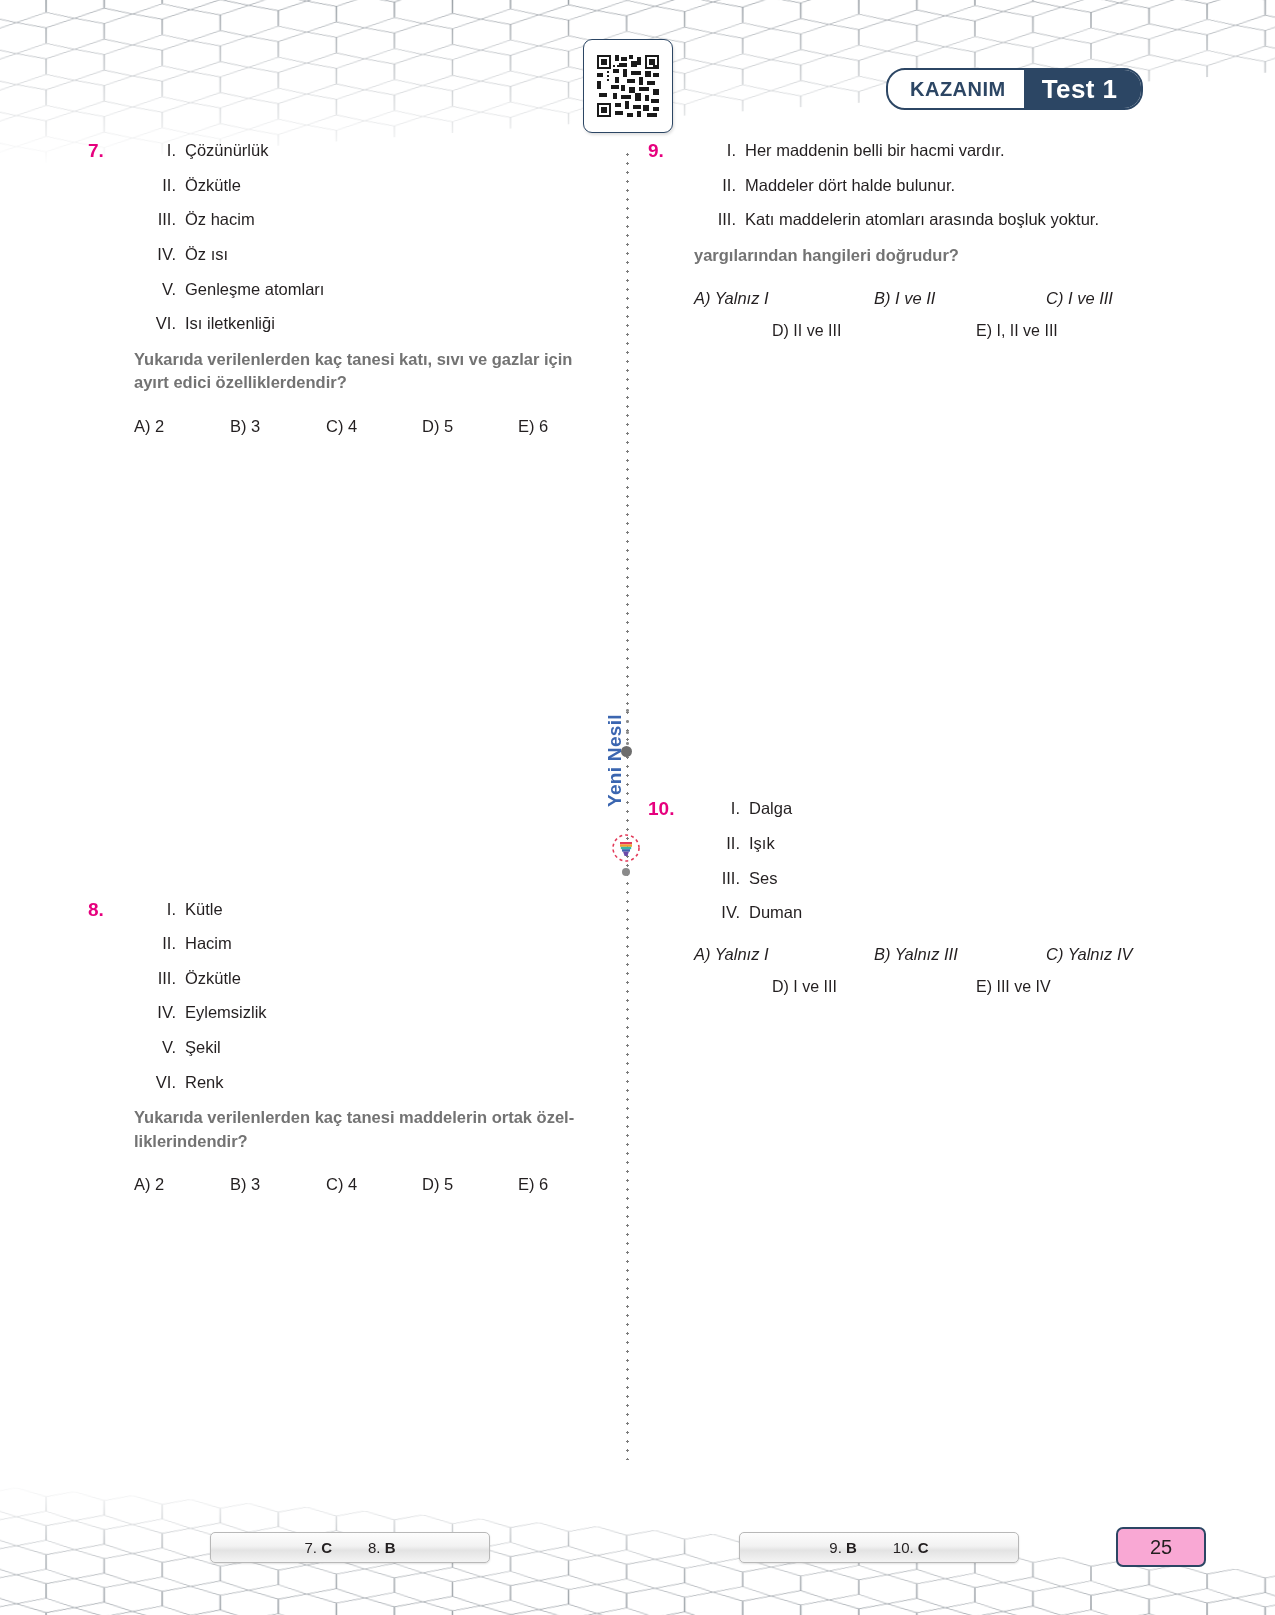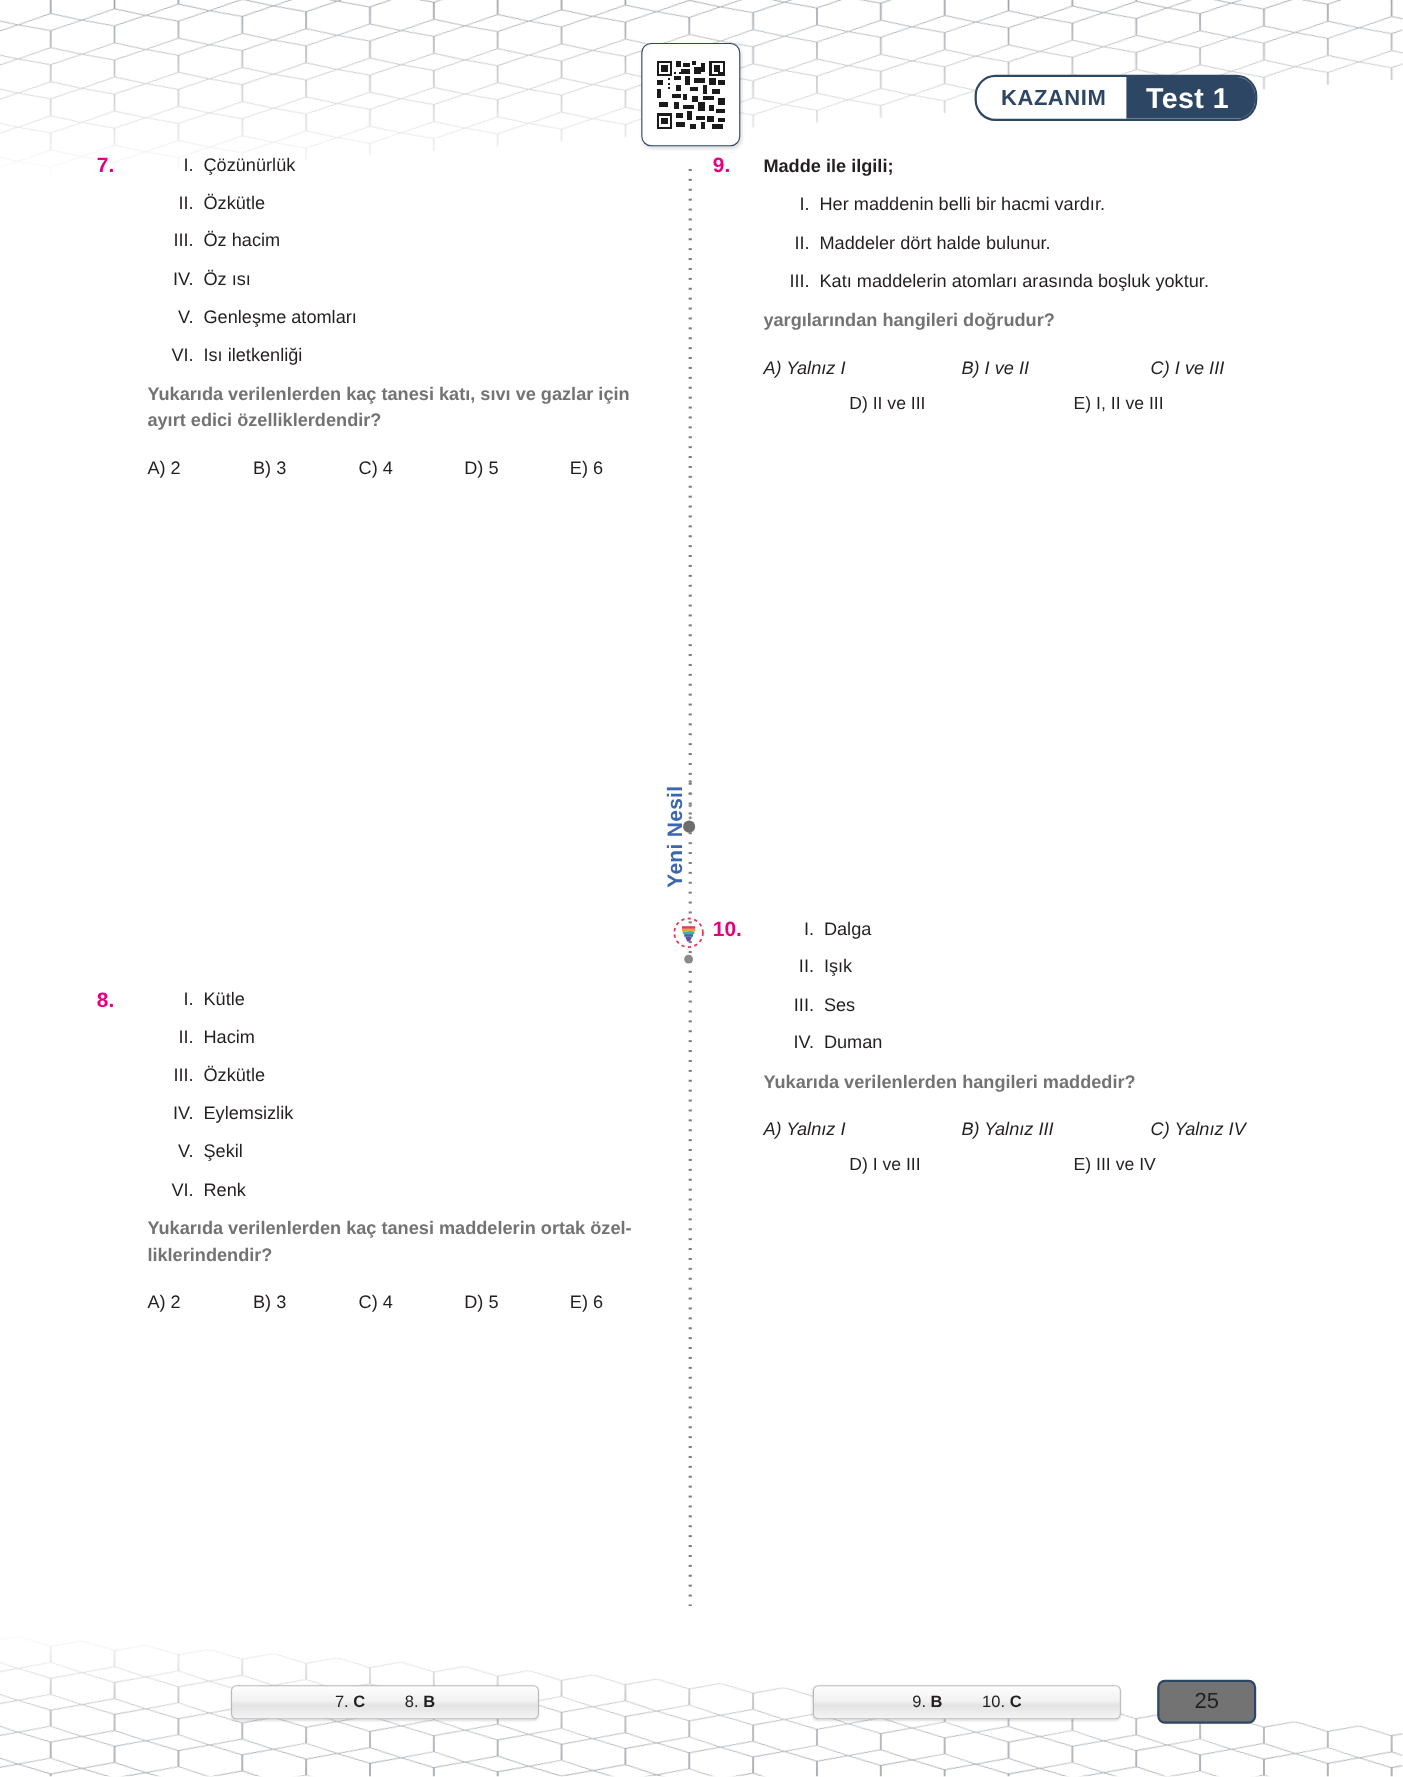--- a/index.html
+++ b/index.html
@@ -114,22 +114,22 @@
     box-shadow:0 1px 2px rgba(0,0,0,.12);
     display:flex;align-items:center;justify-content:center;
     font-size:15px;color:#231f20;
   }
   .ans-left{left:210px;top:1532px;width:278px;}
   .ans-right{top:1532px;left:739px;width:278px;}
   .ans-item{margin:12px 18px;}
   .ans-item b{font-weight:bold;}
 
   .page-num{
-    position:absolute;left:1052px;top:1527px;width:86px;height:36px;
-    border:2px solid #2c4664;border-radius:7px;background:#737373;
+    position:absolute;left:1116px;top:1527px;width:86px;height:36px;
+    border:2px solid #2c4664;border-radius:7px;background:#f9a8d4;
     display:flex;align-items:center;justify-content:center;
     font-size:20px;color:#231f20;
   }
 </style>
 </head>
 <body>
 
 <div class="hex-band hex-top">
   <svg viewBox="0 0 1275 165" preserveAspectRatio="none">
     <defs>
@@ -341,21 +341,20 @@
       </div>
     </div>
   </div>
 </div>
 
 <div class="col col-right">
 
   <div class="q">
     <div class="q-num wide">9.</div>
     <div class="q-body">
-      <div class="q-intro">Madde ile ilgili;</div>
       <div class="roman-list">
         <div class="roman-row">
           <span class="roman-label">I.</span>
           <span class="roman-text">Her maddenin belli bir hacmi vardır.</span>
         </div>
         <div class="roman-row">
           <span class="roman-label">II.</span>
           <span class="roman-text">Maddeler dört halde bulunur.</span>
         </div>
         <div class="roman-row">
@@ -390,21 +389,20 @@
         </div>
         <div class="roman-row">
           <span class="roman-label">III.</span>
           <span class="roman-text">Ses</span>
         </div>
         <div class="roman-row">
           <span class="roman-label">IV.</span>
           <span class="roman-text">Duman</span>
         </div>
       </div>
-      <div class="q-stem" style="margin-left:-4px;">Yukarıda verilenlerden hangileri maddedir?</div>
       <div class="opts-abc" style="margin-left:-4px;">
         <span class="opt">A) Yalnız I</span>
         <span class="opt">B) Yalnız III</span>
         <span class="opt">C) Yalnız IV</span>
       </div>
       <div class="opts-de" style="margin-left:-4px;">
         <span class="opt">D) I ve III</span>
         <span class="opt">E) III ve IV</span>
       </div>
     </div>

